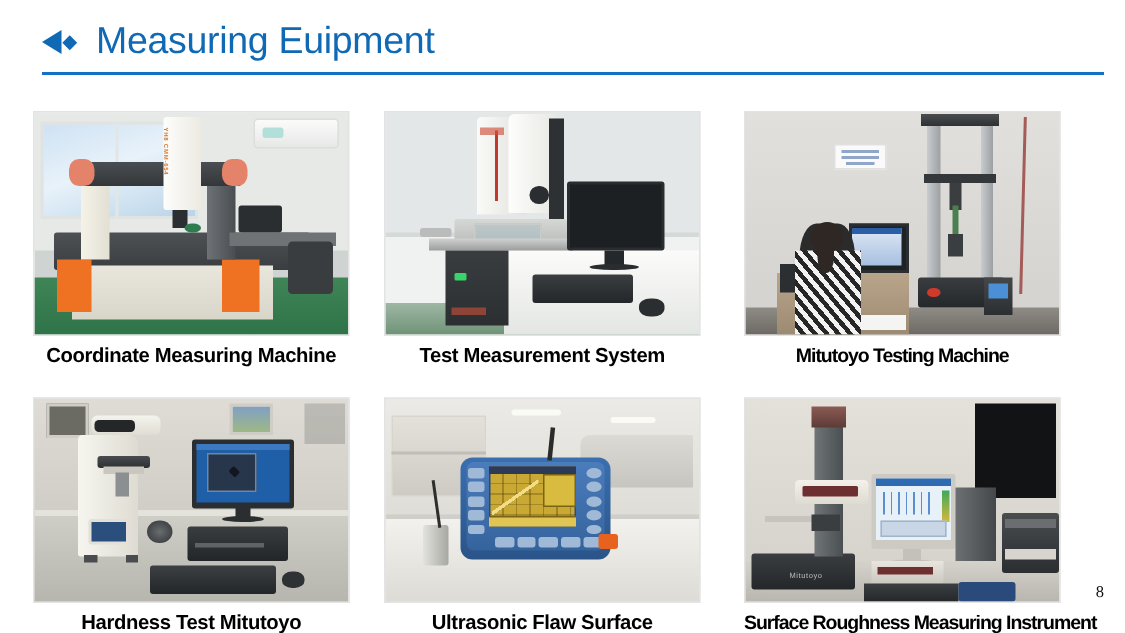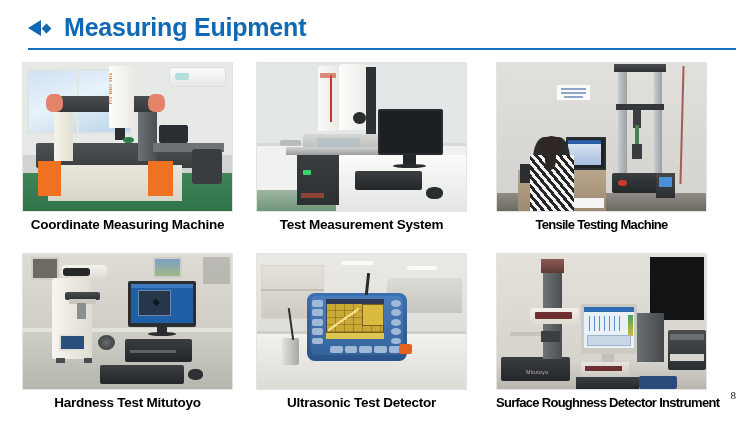--- a/index.html
+++ b/index.html
@@ -43,21 +43,21 @@
     left: 15px; top: 4.5px;
     width: 7px; height: 7px;
     background: #0F69B4;
     transform: rotate(45deg);
   }
 
   .slide-title {
     position: absolute;
     left: 64px; top: 13px;
     font-size: 25px;
-    font-weight: bold;
+    font-weight: normal;
     color: #1069B4;
     letter-spacing: -0.2px;
     white-space: nowrap;
   }
 
   .title-rule {
     position: absolute;
     left: 28px; top: 48px;
     width: 708px; height: 2px;
     background: #1472C4;
@@ -66,20 +66,21 @@
   
   .grid {
     position: absolute;
     left: 0; top: 56px;
     width: 750px; height: 366px;
   }
 
   .cell {
     position: absolute;
     width: 211px;
+    margin-top: 12px;
   }
   .cell.c0 { left: 22px; }
   .cell.c1 { left: 256px; }
   .cell.c2 { left: 496px; }
   .cell.r0 { top: 6px; }
   .cell.r1 { top: 197px; }
 
   .photo {
     position: relative;
     width: 211px;
@@ -502,21 +503,21 @@
         <span class="mon"></span>
         <span class="scr"></span>
       <span class="scrb"></span>
         <span class="cpu"></span>
       <span class="person"></span>
         <span class="shirt"></span>
         <span class="head"></span>
       <span class="hair"></span>
         <span class="papers"></span>
     </div>
-    <div class="caption">Tensile Testing Machine</div>
+    <div class="caption">Mitutoyo Testing Machine</div>
   </div>
 
   <div class="cell c0 r1">
     <div class="photo p4">
       <span class="wall"></span>
         <span class="winA"></span>
         <span class="winB"></span>
       <span class="winC"></span>
         <span class="bench"></span>
         <span class="benchE"></span>
@@ -576,21 +577,21 @@
       <span class="fkey f1"></span>
         <span class="fkey f2"></span>
         <span class="fkey f3"></span>
       <span class="fkey f4"></span>
         <span class="fkey f5"></span>
       <span class="pwr"></span>
         <span class="probe"></span>
       <span class="pcable"></span>
         <span class="tcable"></span>
     </div>
-    <div class="caption">Ultrasonic Test Detector</div>
+    <div class="caption">Ultrasonic Flaw Surface</div>
   </div>
 
   <div class="cell c2 r1">
     <div class="photo p6">
       <span class="wall"></span>
         <span class="board"></span>
         <span class="bench"></span>
       <span class="rbase"></span>
         <span class="rlogo">Mitutoyo</span>
       <span class="rcol"></span>
@@ -609,18 +610,18 @@
         <span class="mbase"></span>
         <span class="cpu"></span>
       <span class="ctrlbx"></span>
         <span class="ctrlR"></span>
       <span class="kbd"></span>
         <span class="mpad"></span>
       <span class="print"></span>
         <span class="printT"></span>
         <span class="printW"></span>
     </div>
-    <div class="caption">Surface Roughness Detector Instrument</div>
+    <div class="caption">Surface Roughness Measuring Instrument</div>
   </div>
 
 </div>
 
 <div class="page-number">8</div>
 
 </body></html>

